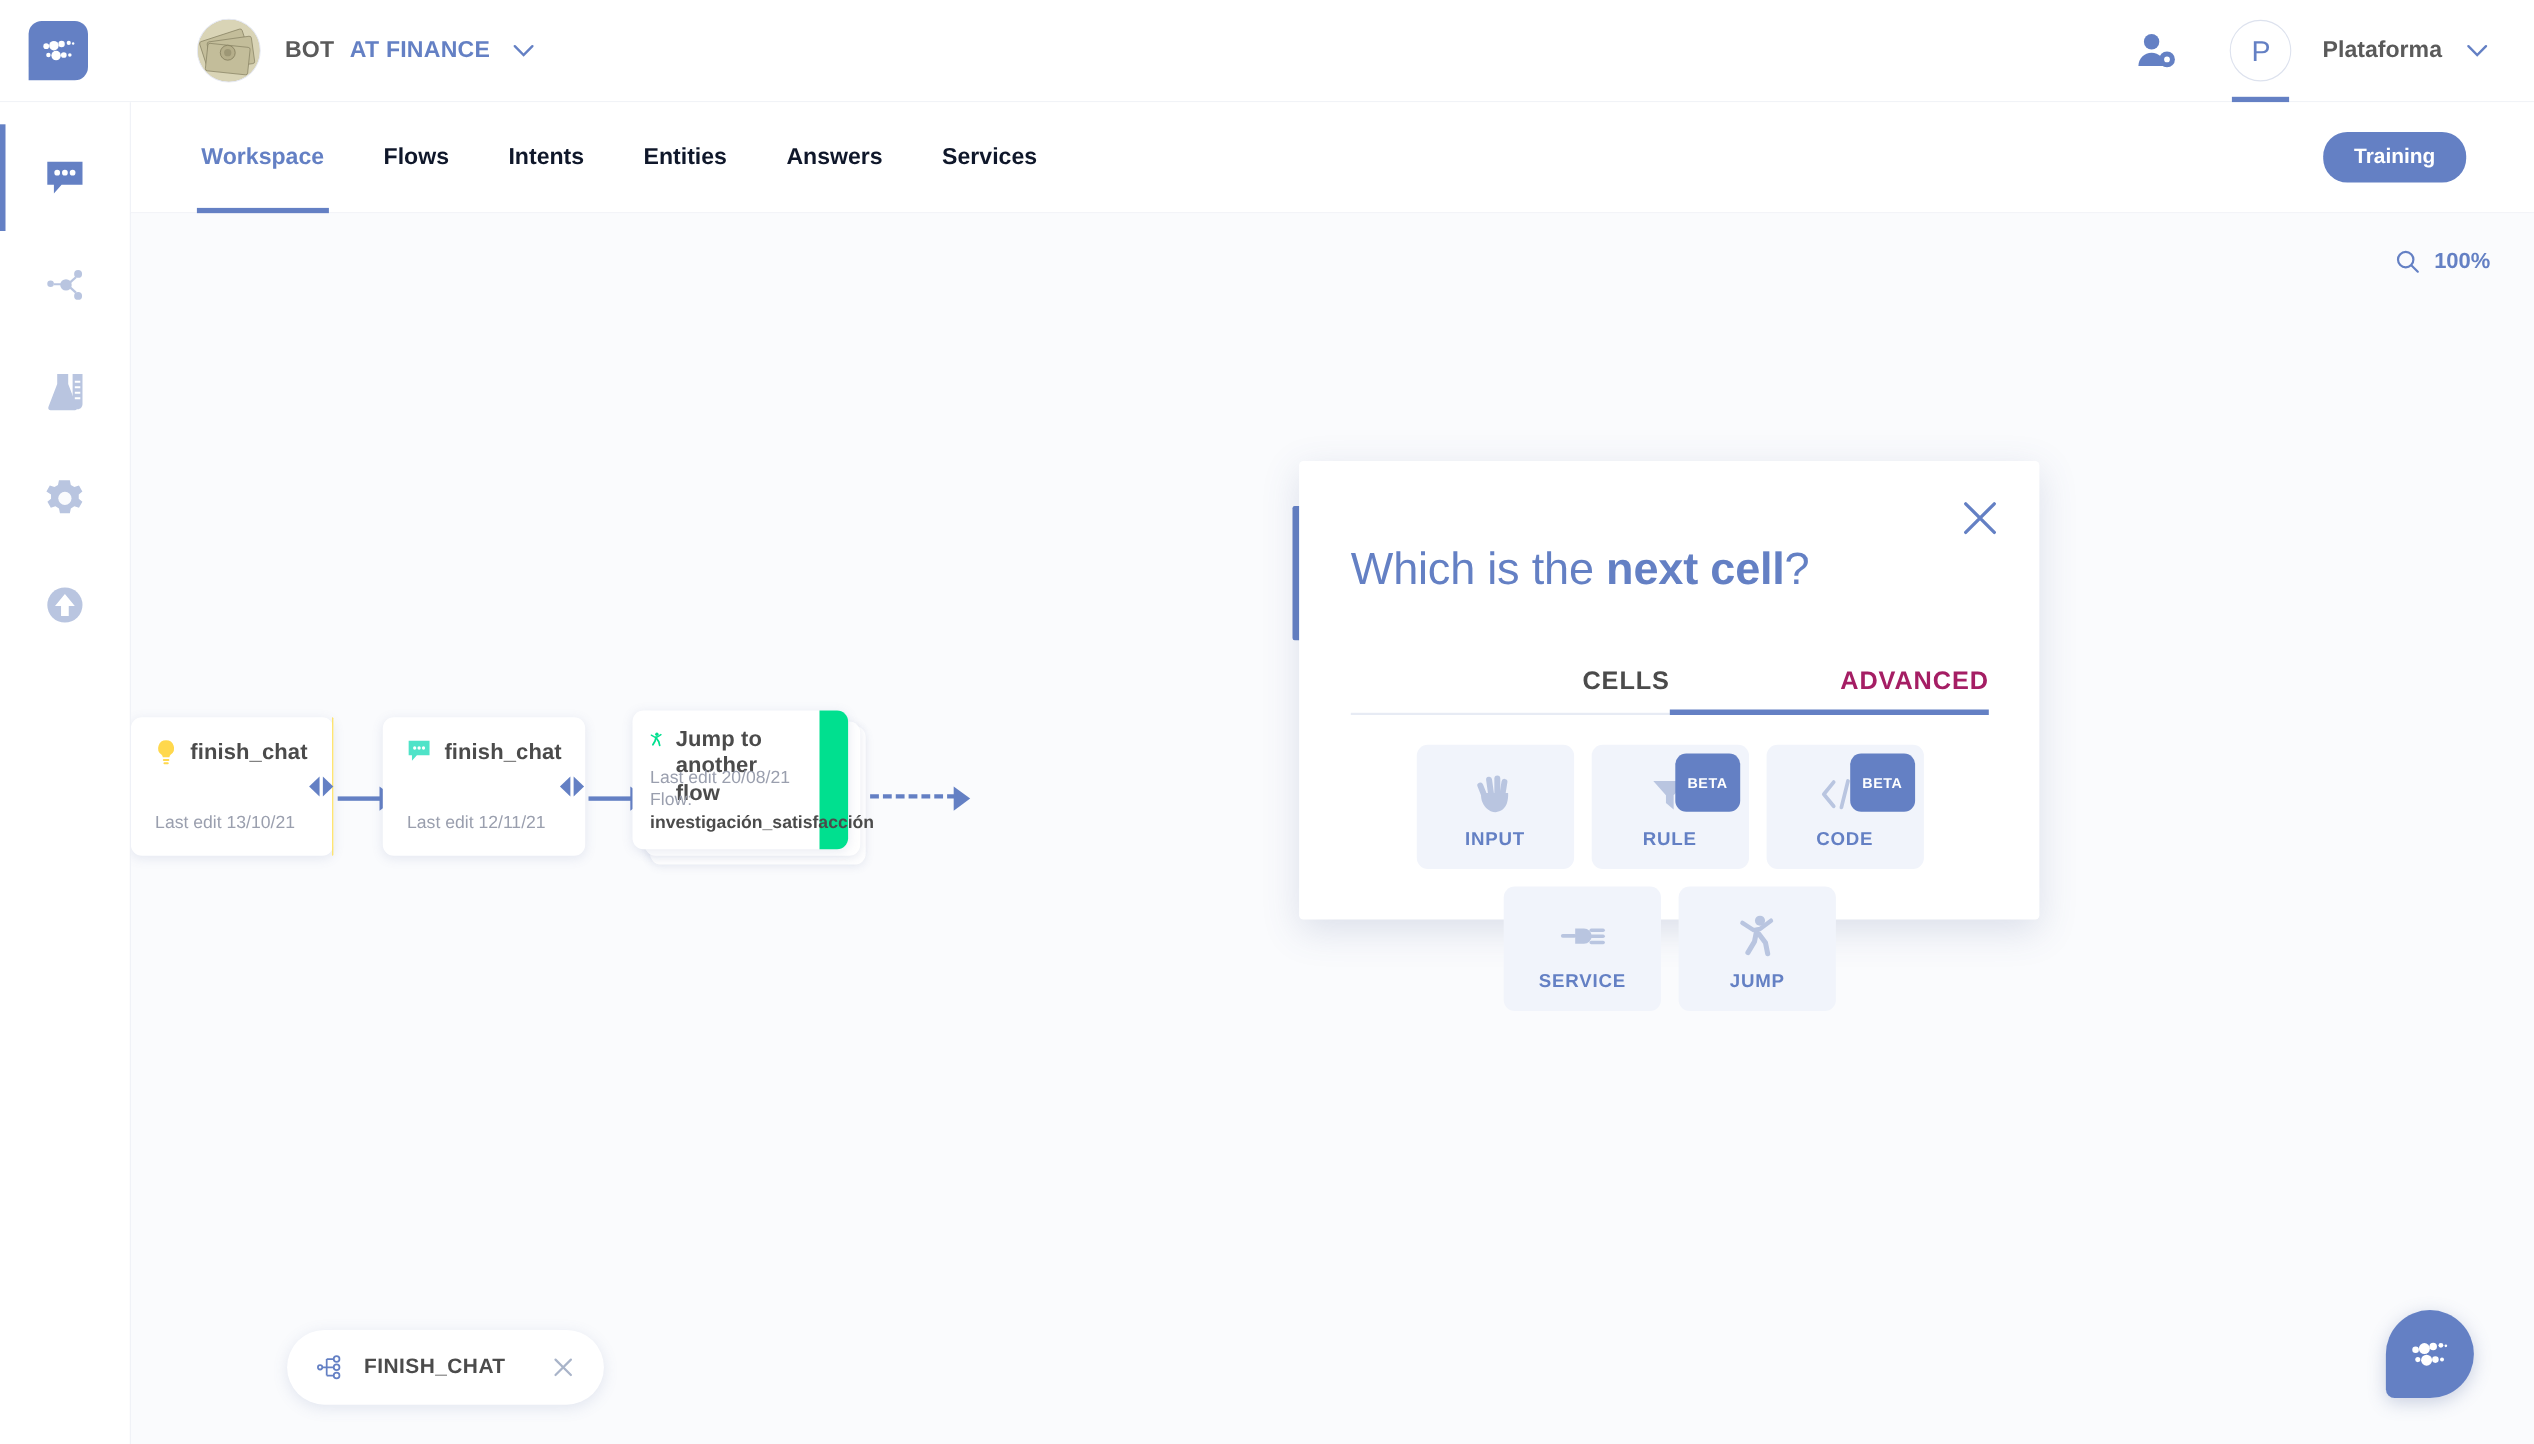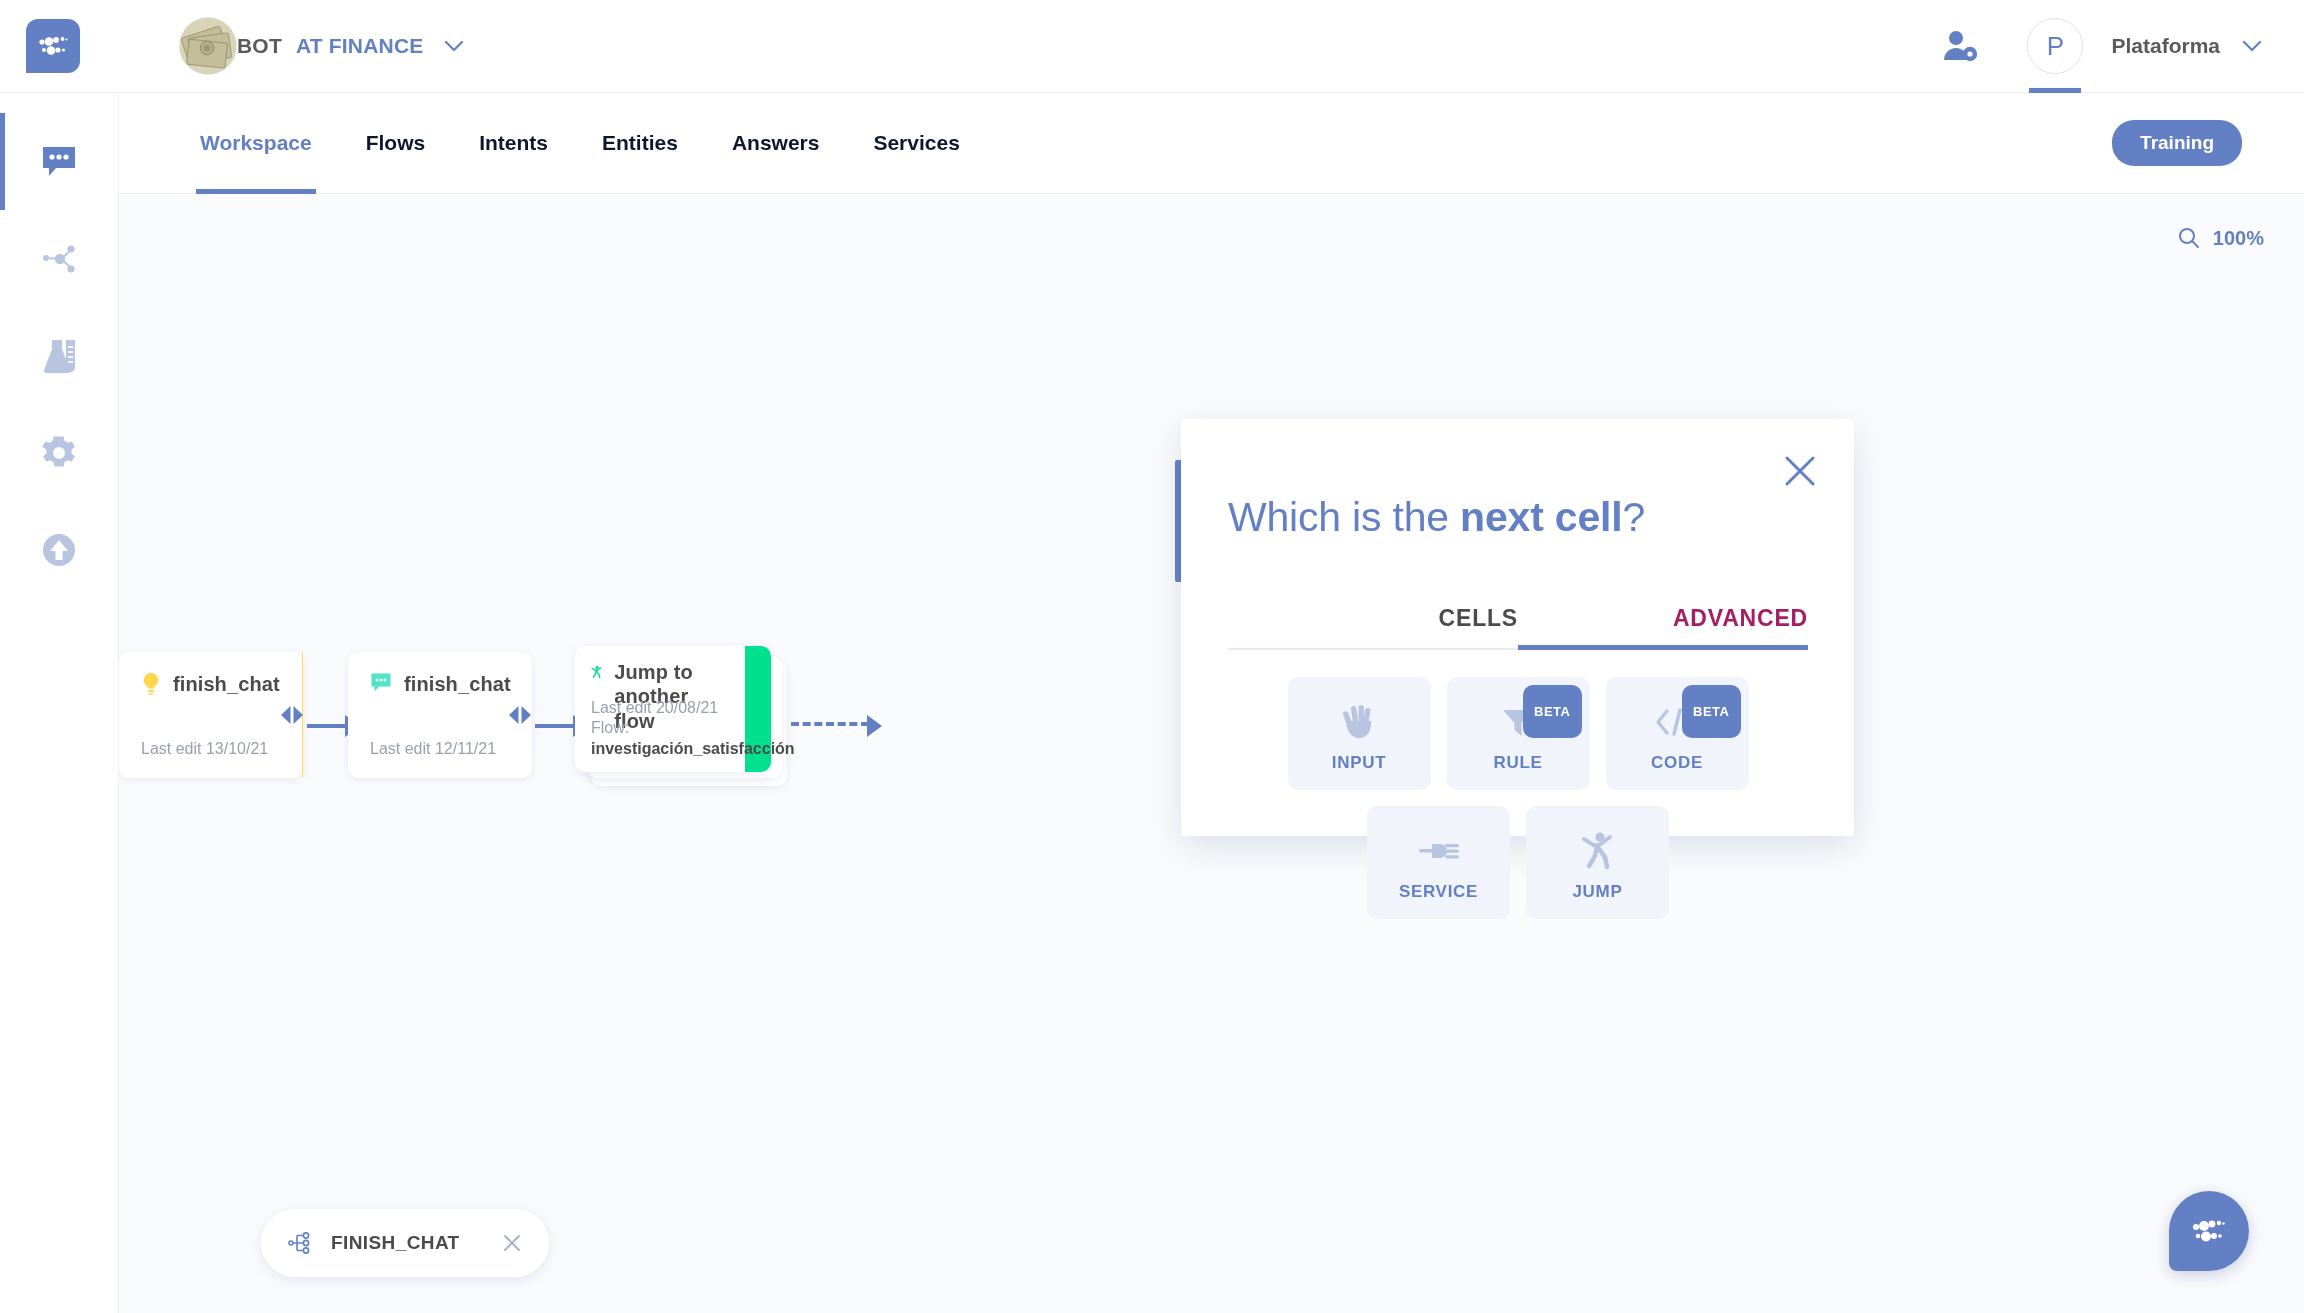--- a/index.html
+++ b/index.html
@@ -27,21 +27,21 @@
   .bot-avatar {
     width: 58px; height: 58px; margin-left: 99px;
     border-radius: 50%;
     border: 1px solid #e6e9f2;
     overflow: hidden;
     background: #cfc9ae;
     position: relative;
   }
   .bot-avatar svg { display:block; width:100%; height:100%; }
   .bot-label {
-    font-size: 21px; font-weight: bold; color: #5a5a5a;
+    margin-left: 22px; font-size: 21px; font-weight: bold; color: #5a5a5a;
     letter-spacing: .2px;
   }
   .bot-name {
     margin-left: 14px; font-size: 21px; font-weight: bold; color: #6480c4;
     letter-spacing: .2px;
   }
   .caret-down {
     margin-left: 20px; width: 20px; height: 12px;
   }
   .topbar-right {
@@ -88,21 +88,21 @@
   .tabbar {
     position: absolute; top: 93px; left: 119px; width: 2185px; height: 101px;
     background: #fff; border-bottom: 1px solid #eef0f6;
     display: flex; align-items: center;
   }
   .tab {
     position: relative; height: 101px; display: flex; align-items: center;
     font-size: 21px; font-weight: bold; color: #0f172a;
     cursor: pointer; padding: 0 4px;
   }
-  .tab:first-child { margin-left: 77px; }
+  .tab:first-child { margin-left: 60px; }
   .tab + .tab { margin-left: 46px; }
   .tab.active { color: #6480c4; }
   .tab.active::after {
     content: ''; position: absolute; bottom: 0; left: 0; right: 0;
     height: 5px; background: #6480c4;
   }
   .training-btn {
     margin-left: auto; margin-right: 62px;
     background: #6480c4; color: #fff;
     font-size: 19px; font-weight: bold;

